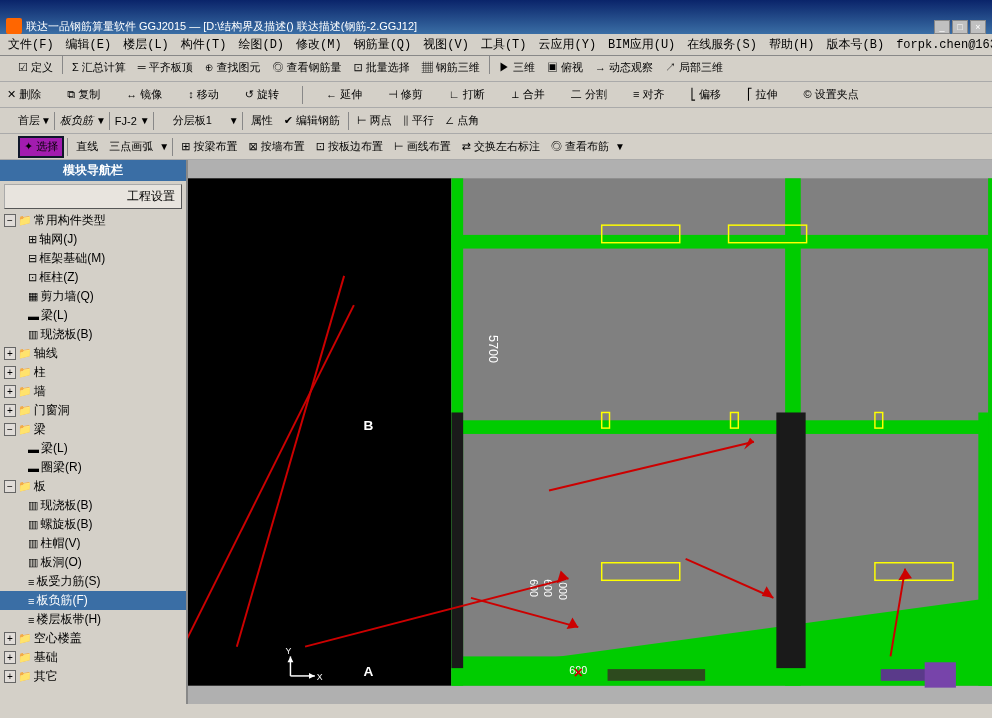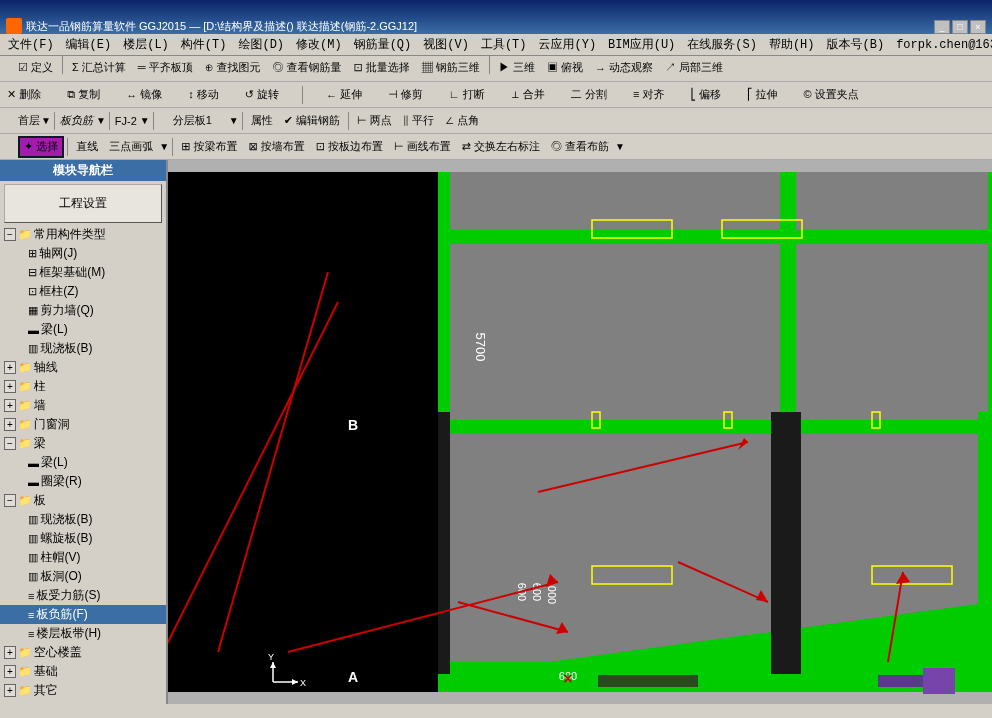--- a/index.html
+++ b/index.html
@@ -75,41 +75,41 @@
     }
 
     
     #main-area {
       display: flex;
       height: calc(718px - 22px - 22px - 26px - 26px - 26px - 26px - 26px);
     }
 
     
     #left-panel {
-      width: 168px;
+      width: 188px;
       background: #d4d0c8;
       border-right: 2px solid #888;
       display: flex;
       flex-direction: column;
       flex-shrink: 0;
     }
     #panel-header {
       background: #3a6ea5;
       color: white;
       text-align: center;
       padding: 2px 0;
       font-size: 12px;
       font-weight: bold;
     }
     .panel-btn {
       margin: 3px 4px 0;
-      padding: 10px 6px;
+      padding: 3px 6px;
       background: #e8e4de;
       border: 1px outset #aaa;
-      text-align: center;
+      text-align: right;
       cursor: pointer;
       font-size: 12px;
     }
 
     
     #tree {
       flex: 1;
       overflow-y: auto;
       overflow-x: hidden;
       padding: 2px 0;

